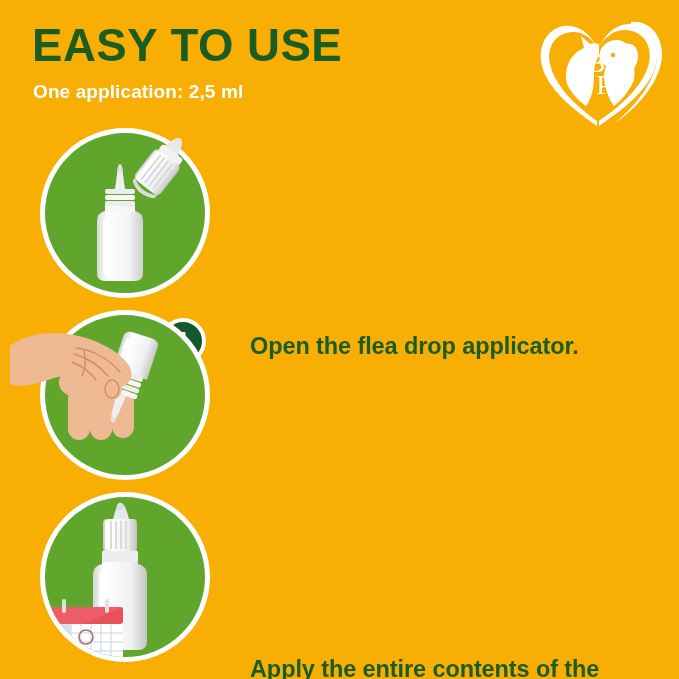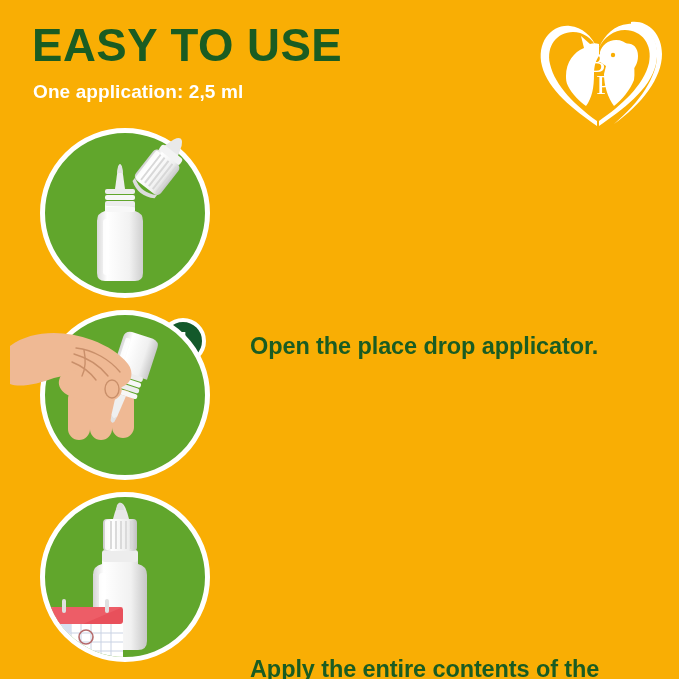--- a/index.html
+++ b/index.html
@@ -195,21 +195,21 @@
             <rect x="123" y="34" width="2" height="32"></rect>
             <rect x="128" y="34" width="2" height="32"></rect>
             <rect x="133" y="34" width="2" height="32"></rect>
           </g>
           <rect x="108" y="33" width="5" height="35" rx="2" fill="#FFFFFF" opacity="0.9"></rect>
           <path d="M108 68 q14 9 28 0 l0 4 q-14 9 -28 0 Z" fill="#DCDCDC"></path>
         </g>
       </svg>
     </div>
     <div class="badge badge-abs">1</div>
-    <div class="step-text" id="step1-text" style="width:400px;">Open the place drop applicator.</div>
+    <div class="step-text" id="step1-text" style="width:400px;">Open the flea drop applicator.</div>
   </div>
 
   <div class="step" id="step2">
     <div class="circle-wrap">
       <div class="circle-ring"></div>
       <svg class="art-overflow" viewBox="0 0 180 180" xmlns="http://www.w3.org/2000/svg" style="overflow:visible">
         <defs>
           <linearGradient id="b2" x1="0" y1="0" x2="1" y2="0">
             <stop offset="0%" stop-color="#D4D4D4"></stop>
             <stop offset="25%" stop-color="#FFFFFF"></stop>

